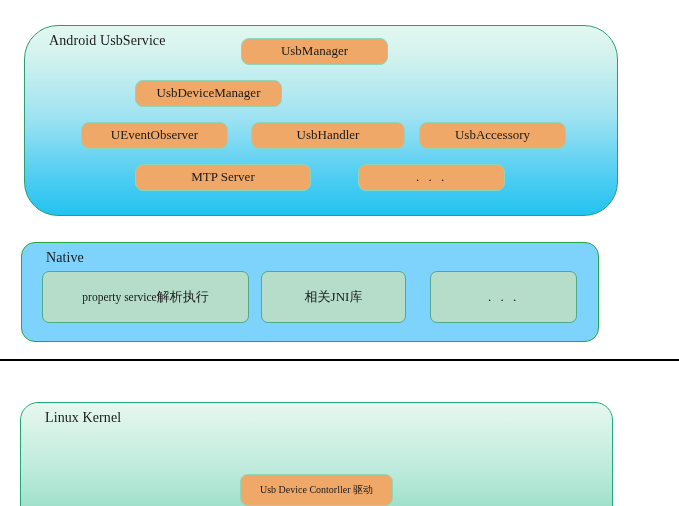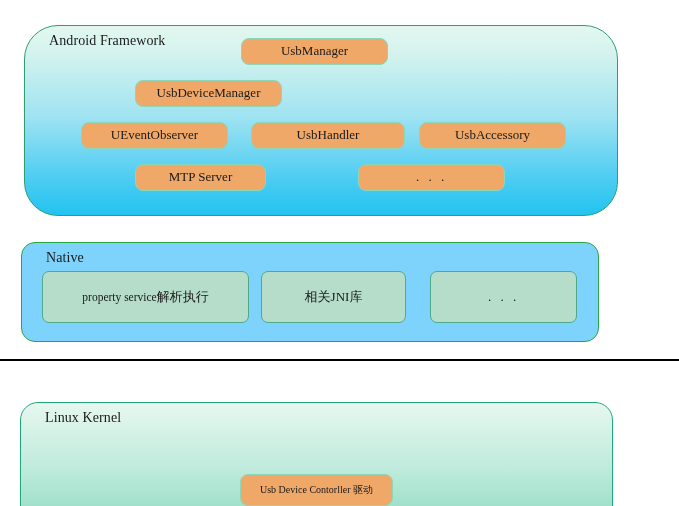--- a/index.html
+++ b/index.html
@@ -123,34 +123,34 @@
     letter-spacing: 3px;
     font-size: 13px;
   }
 </style>
 </head>
 <body>
 
 <div class="diagram">
 
   <div class="layer layer-framework">
-    <div class="layer-title">Android Framework</div>
+    <div class="layer-title">Android UsbService</div>
 
     <div class="node node-orange" style="left:216px; top:12px; width:147px; height:27px;">UsbManager</div>
 
     <div class="node node-orange" style="left:110px; top:54px; width:147px; height:27px;">UsbDeviceManager</div>
 
 
     <div class="node node-orange" style="left:56px; top:96px; width:147px; height:27px;">UEventObserver</div>
 
     <div class="node node-orange" style="left:226px; top:96px; width:154px; height:27px;">UsbHandler</div>
 
     <div class="node node-orange" style="left:394px; top:96px; width:147px; height:27px;">UsbAccessory</div>
 
-    <div class="node node-orange" style="left:110px; top:138px; width:131px; height:27px;">MTP Server</div>
+    <div class="node node-orange" style="left:110px; top:138px; width:176px; height:27px;">MTP Server</div>
 
     <div class="node node-orange dots" style="left:333px; top:138px; width:147px; height:27px;">. . .</div>
   </div>
 
   <div class="layer layer-native">
     <div class="layer-title">Native</div>
 
     <div class="node node-green node-multiline" style="left:20px; top:28px; width:207px; height:52px;">
       <span>property service</span>
       <span class="ln-cn">解析执行</span>

